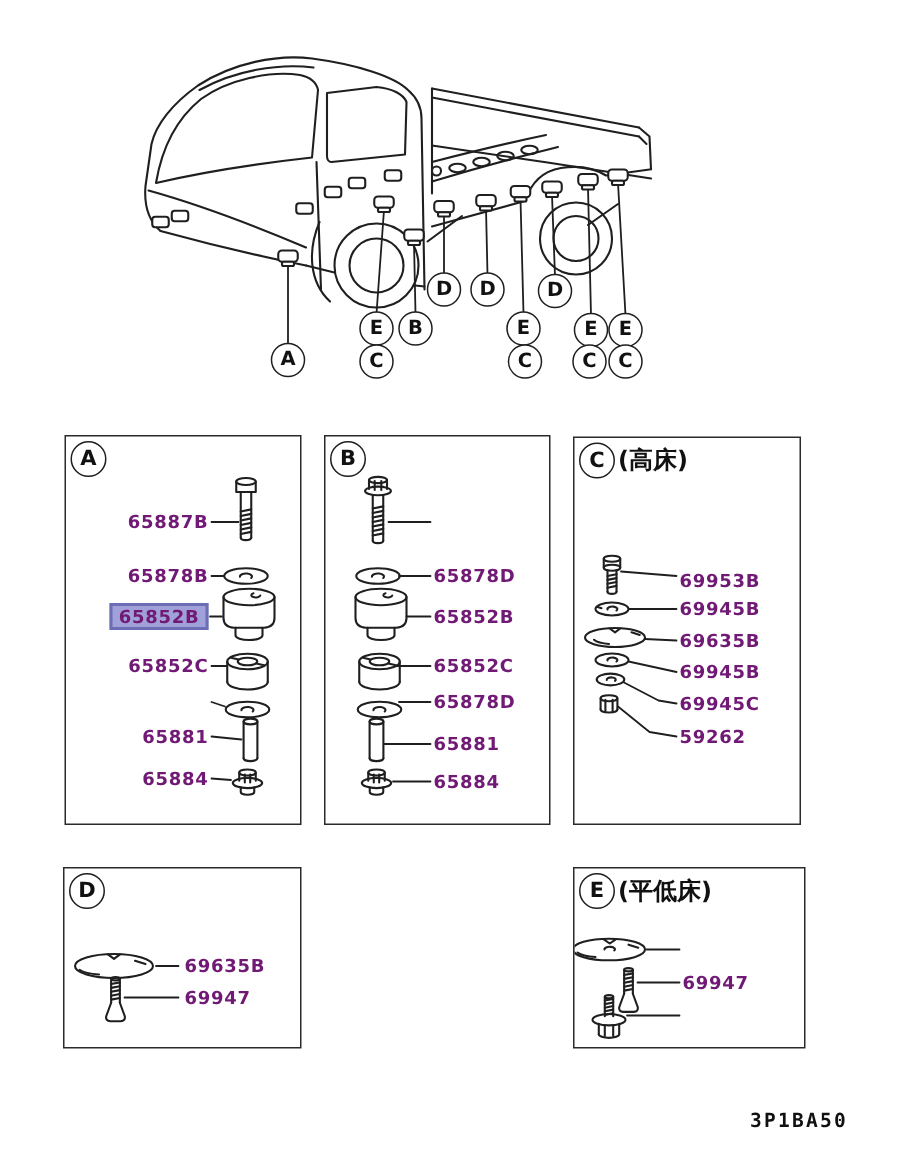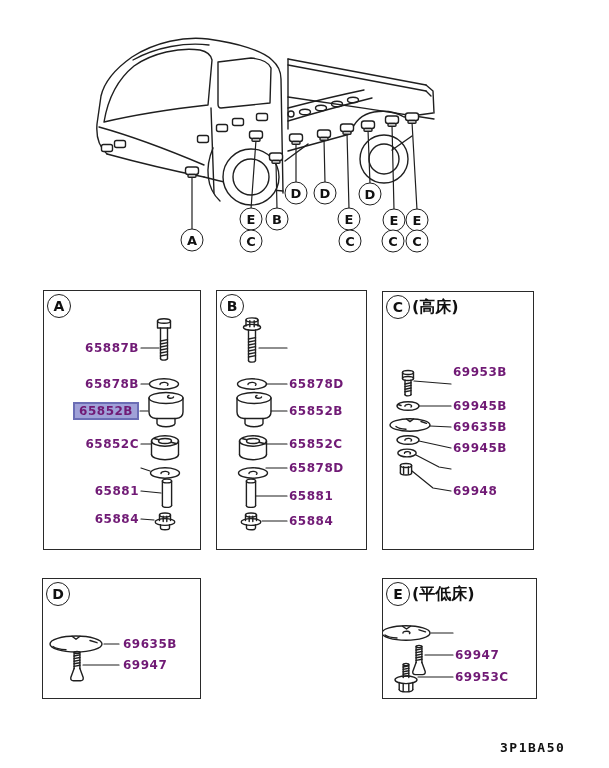--- a/index.html
+++ b/index.html
@@ -313,25 +313,26 @@
           <ellipse cx="24" cy="161" rx="9.2" ry="3.9"></ellipse>
           <path d="M21.5,161.3 a3,1.5 0 1 1 5.5,0.6"></path>
         </g>
         <g>
           <ellipse cx="23" cy="173.5" rx="5.6" ry="2"></ellipse>
           <path d="M17.4,173.5 V181 M28.6,173.5 V181 M20.6,174.6 V182 M25.4,174.6 V182"></path>
           <path d="M17.4,181 A5.6,2 0 0 0 28.6,181"></path>
         </g>
       </g>
     </svg>
-    <span class="plabel" style="left:70px;top:80px">69953B</span>
+    <span class="plabel" style="left:70px;top:95px">69953B</span>
     <span class="plabel" style="left:70px;top:114px">69945B</span>
     <span class="plabel" style="left:70px;top:135px">69635B</span>
     <span class="plabel" style="left:70px;top:156px">69945B</span>
-    <span class="plabel" style="left:70px;top:199px">69948</span>
+    <span class="plabel" style="left:70px;top:177px">69945C</span>
+    <span class="plabel" style="left:70px;top:199px">59262</span>
   </div>
 
   <div class="pbox" style="left:42px;top:578px;width:157px;height:119px">
     <div class="blt">D</div>
     <svg width="157" height="119" viewBox="0 0 157 119">
       <g class="lineart" stroke-width="1.3">
         <g stroke-width="1.2">
           <path d="M61,65 H76"></path>
             <path d="M40,86 H76"></path>
         </g>
@@ -380,17 +381,16 @@
           <ellipse cx="23" cy="85.5" rx="2.8" ry="1.1"></ellipse>
           <path d="M20.2,85.5 V98.5 M25.8,85.5 V98.5"></path>
           <path d="M20.2,88 l5.6,-1.1 M20.2,90.4 l5.6,-1.1 M20.2,92.8 l5.6,-1.1 M20.2,95.2 l5.6,-1.1 M20.2,97.6 l5.6,-1.1"></path>
           <ellipse cx="23" cy="100.8" rx="11" ry="3.8"></ellipse>
           <path d="M16.2,103.5 V110.5 M29.8,103.5 V110.5 M20.2,104.6 V111.6 M25.8,104.6 V111.6"></path>
           <path d="M16.2,110.5 A6.8,2.4 0 0 0 29.8,110.5"></path>
         </g>
       </g>
     </svg>
     <span class="plabel" style="left:72px;top:76px">69947</span>
-    <span class="plabel" style="left:72px;top:98px">69953C</span>
   </div>
 
   <div class="figcode">3P1BA50</div>
 </div>
 
 </body></html>

